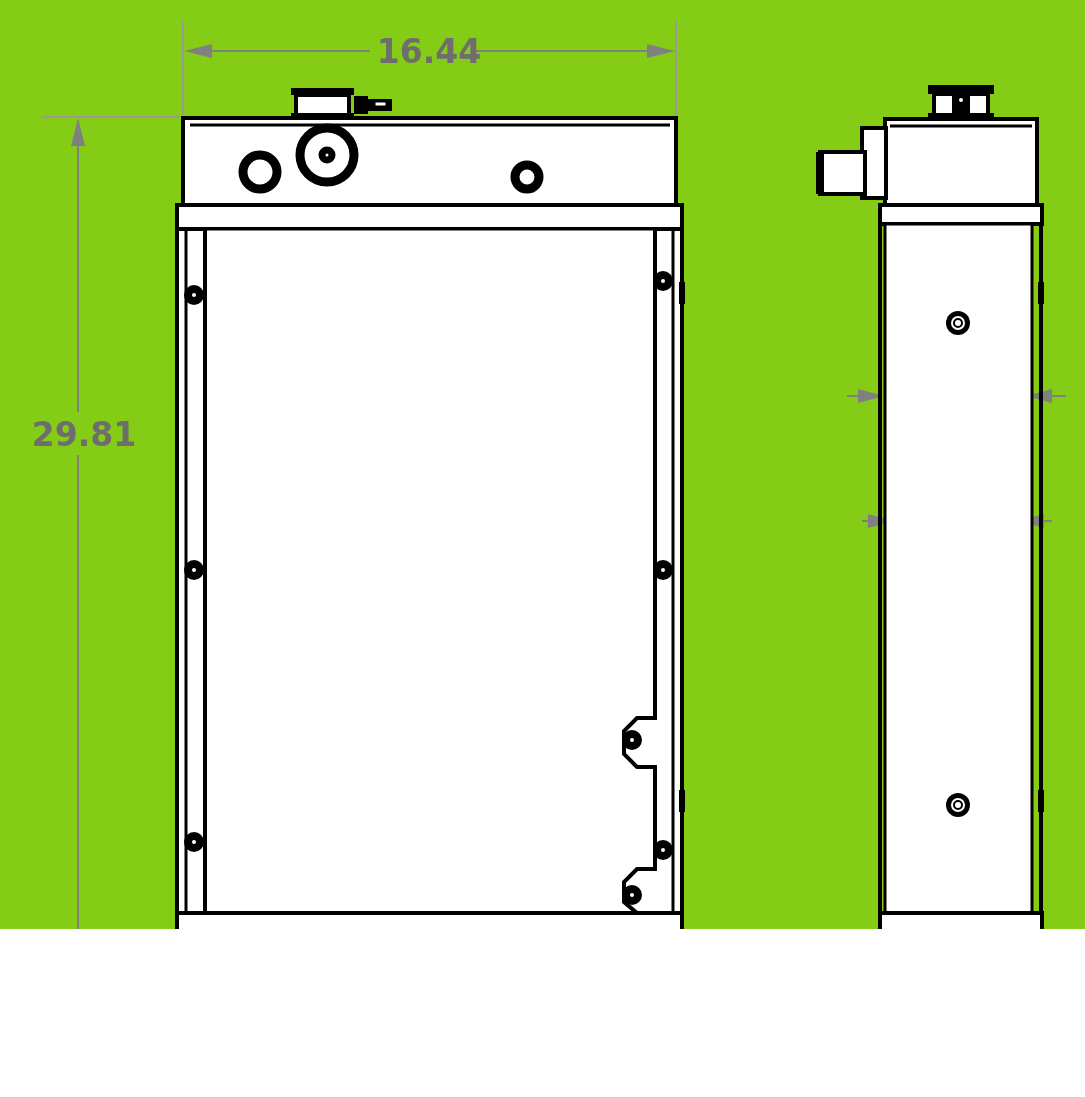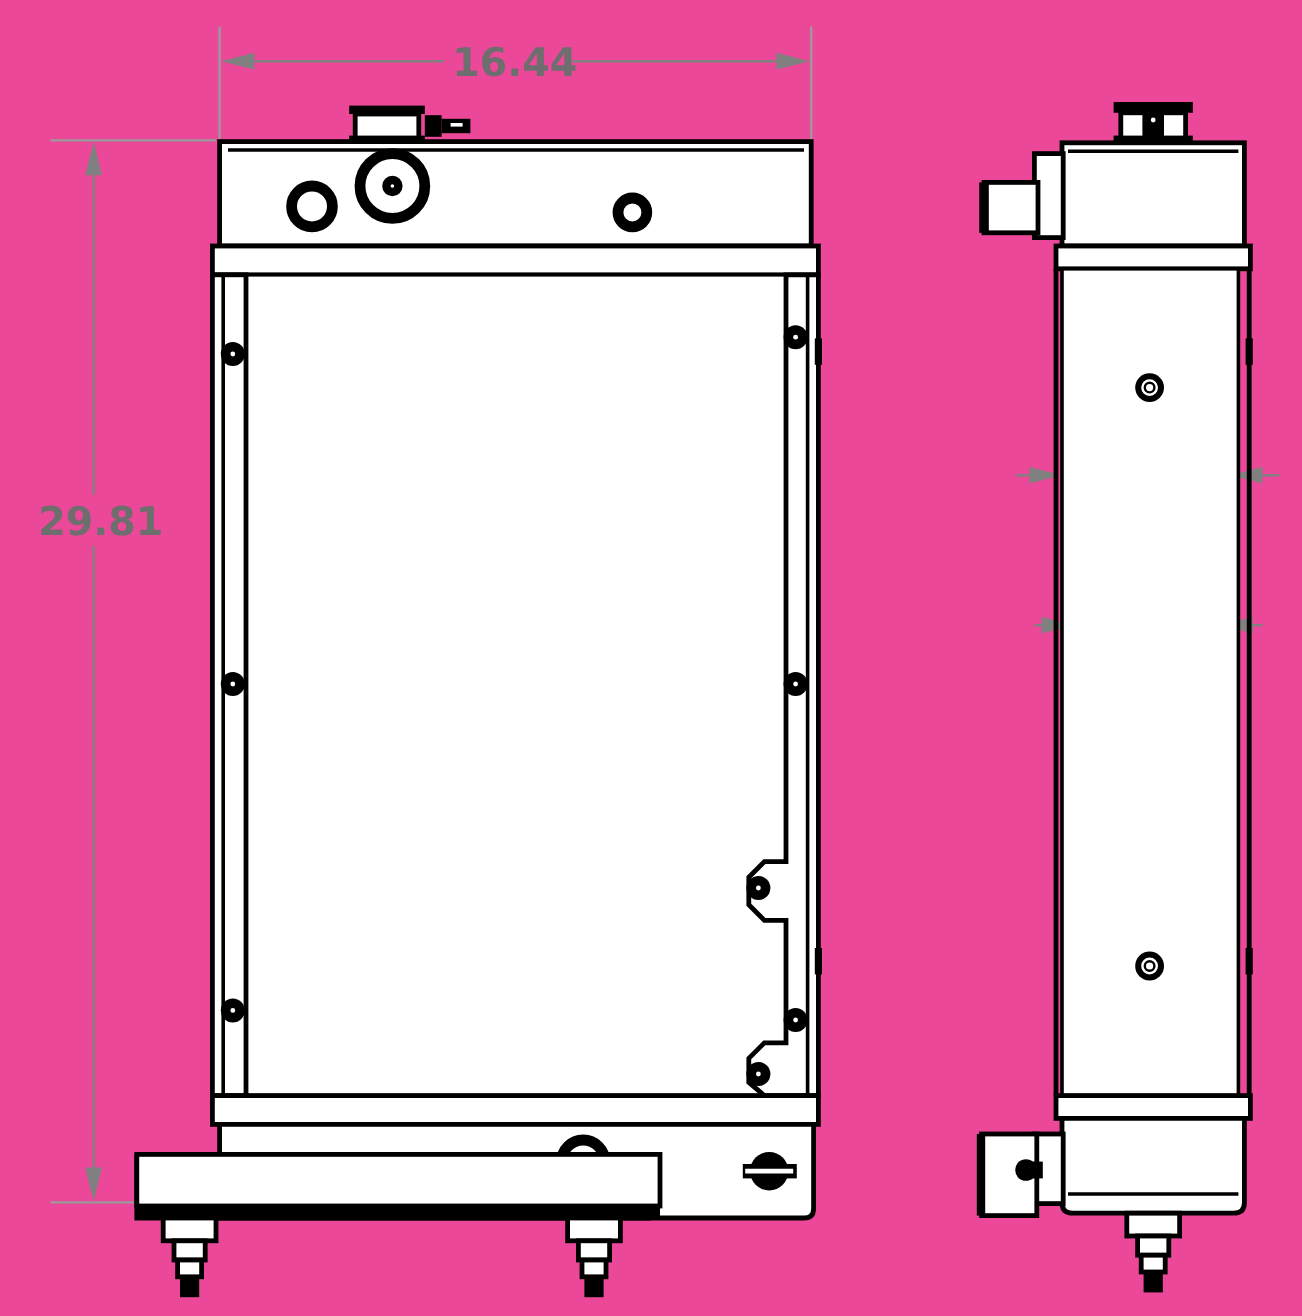--- a/index.html
+++ b/index.html
@@ -7,22 +7,22 @@
     margin: 0;
     padding: 0;
     background: #ffffff;
   }
   body {
     font-family: "DejaVu Sans", "Liberation Sans", sans-serif;
   }
   #drawing-root {
     position: relative;
     width: 1085px;
-    height: 1097px;
-    background: #ec4899;
+    height: 929px;
+    background: #84cc16;
     overflow: hidden;
   }
   svg#blueprint {
     display: block;
     width: 1085px;
     height: 1097px;
   }
   .dim-text {
     font-family: "DejaVu Sans", "Liberation Sans", sans-serif;
     font-size: 33px;

